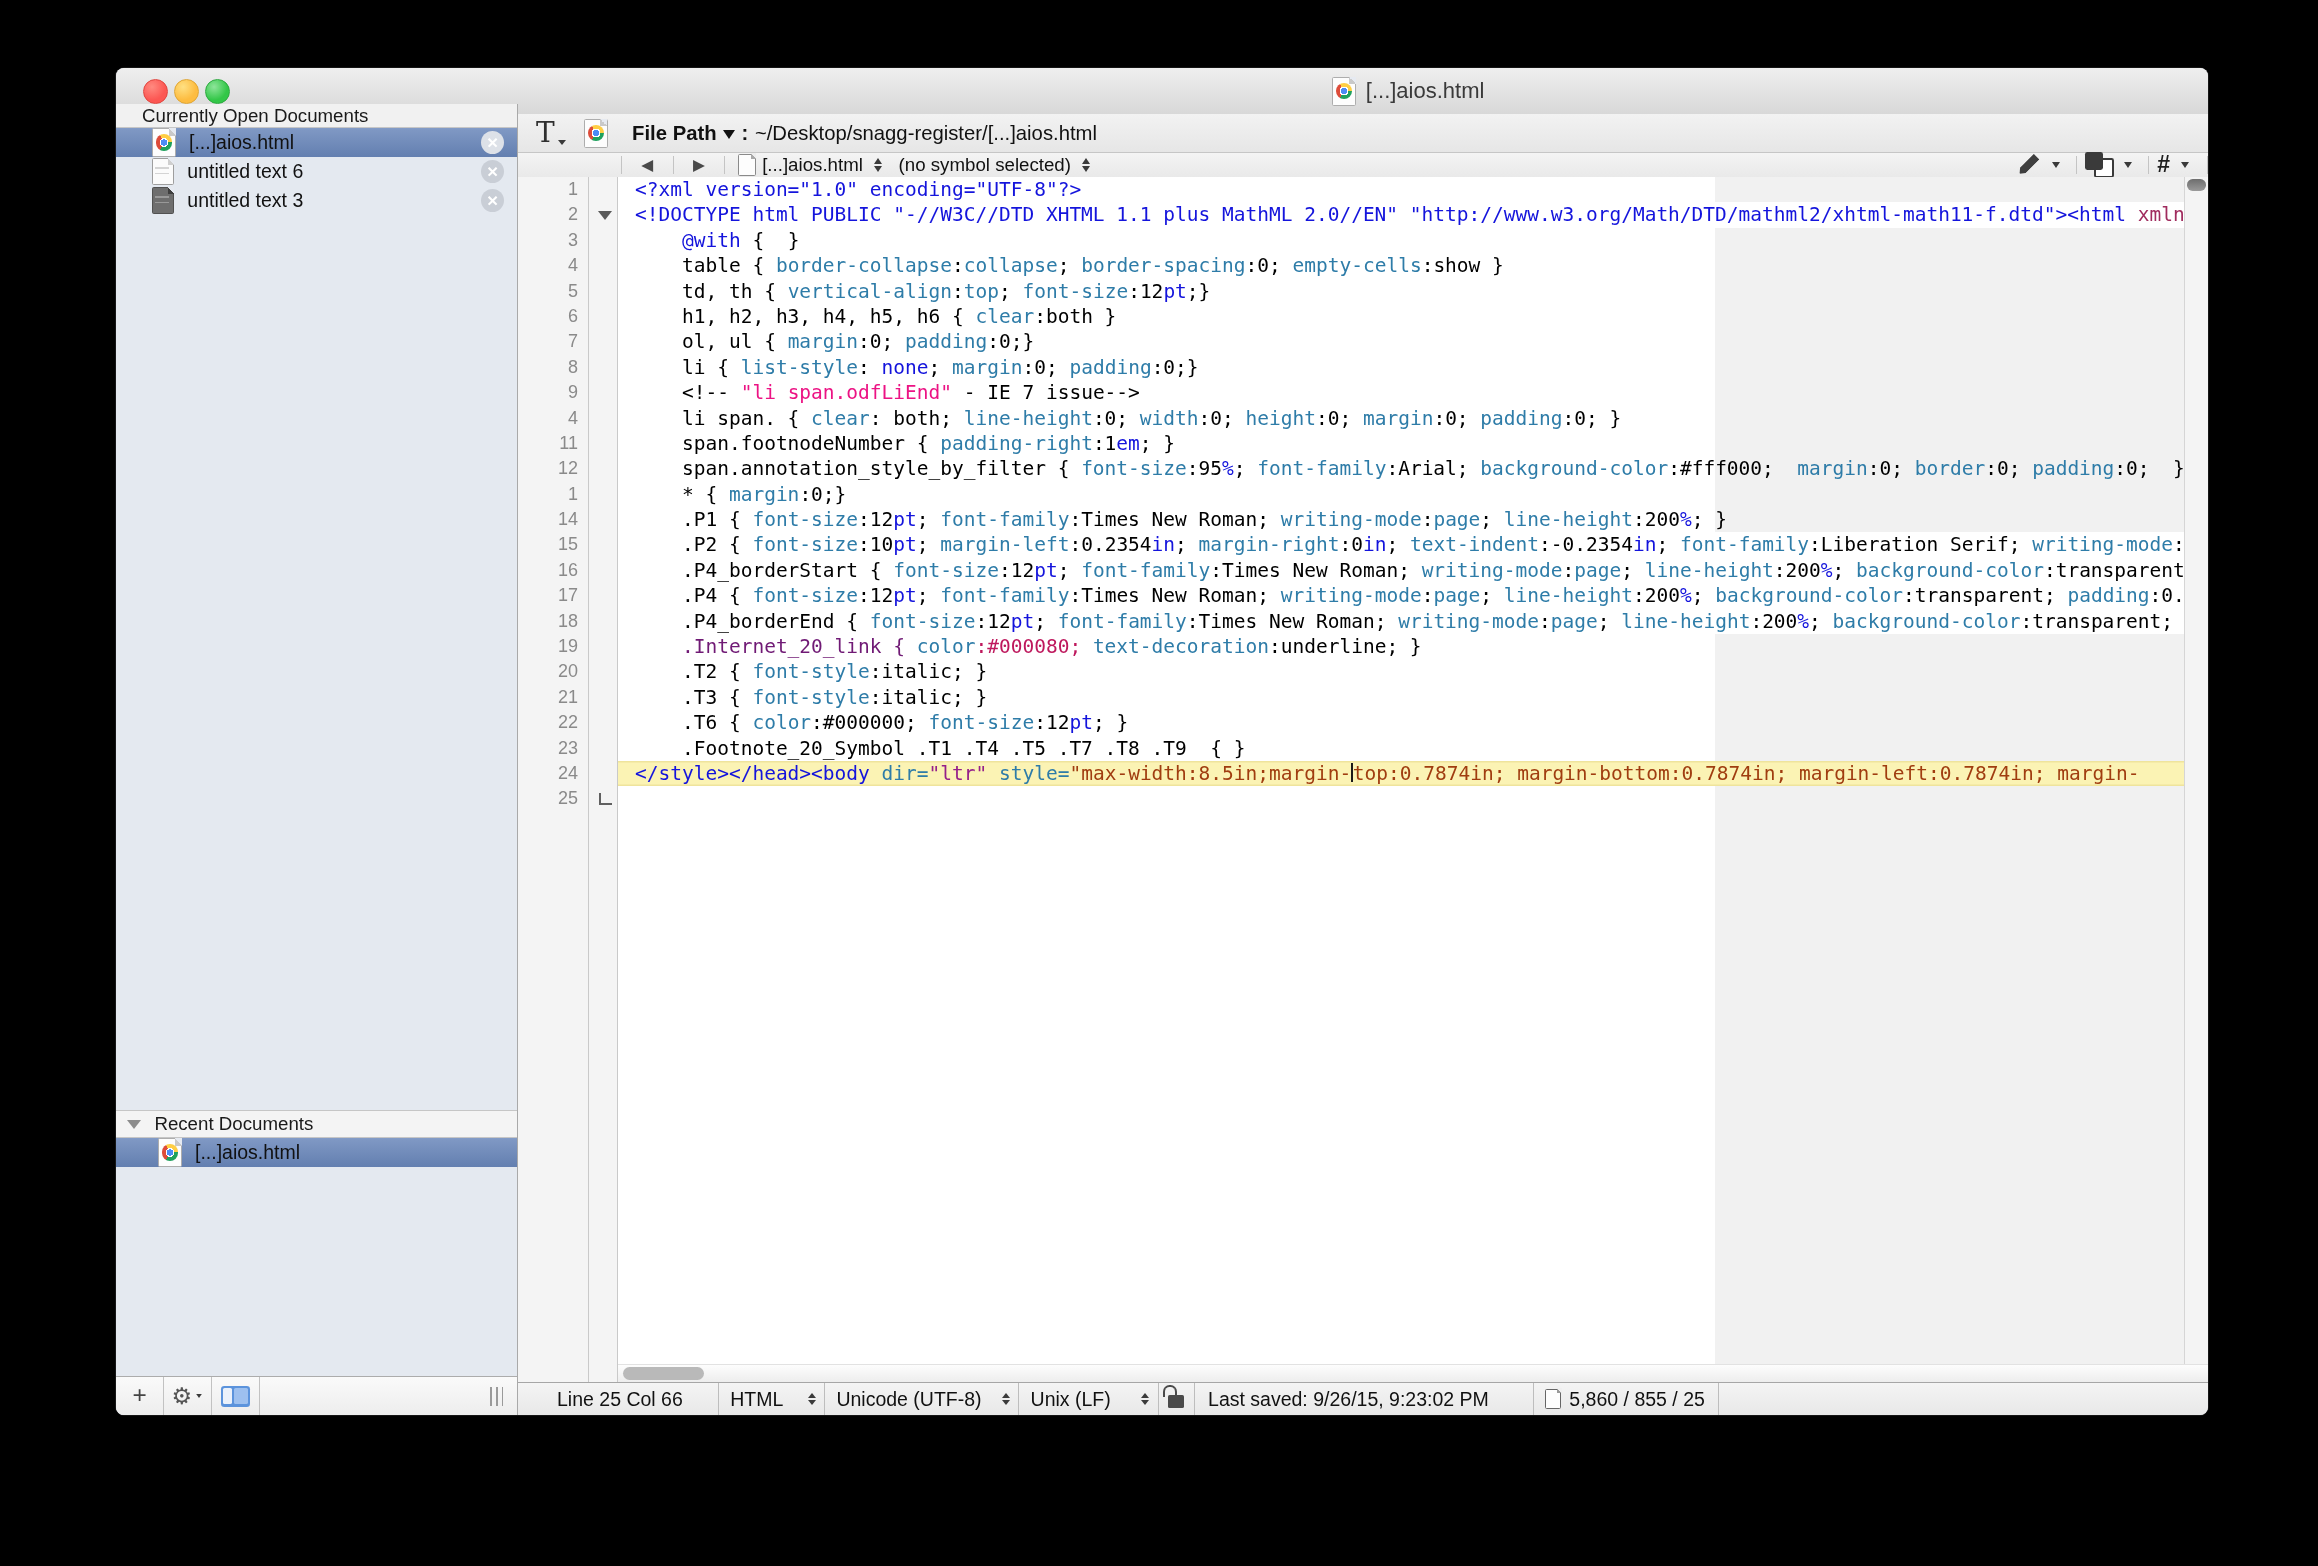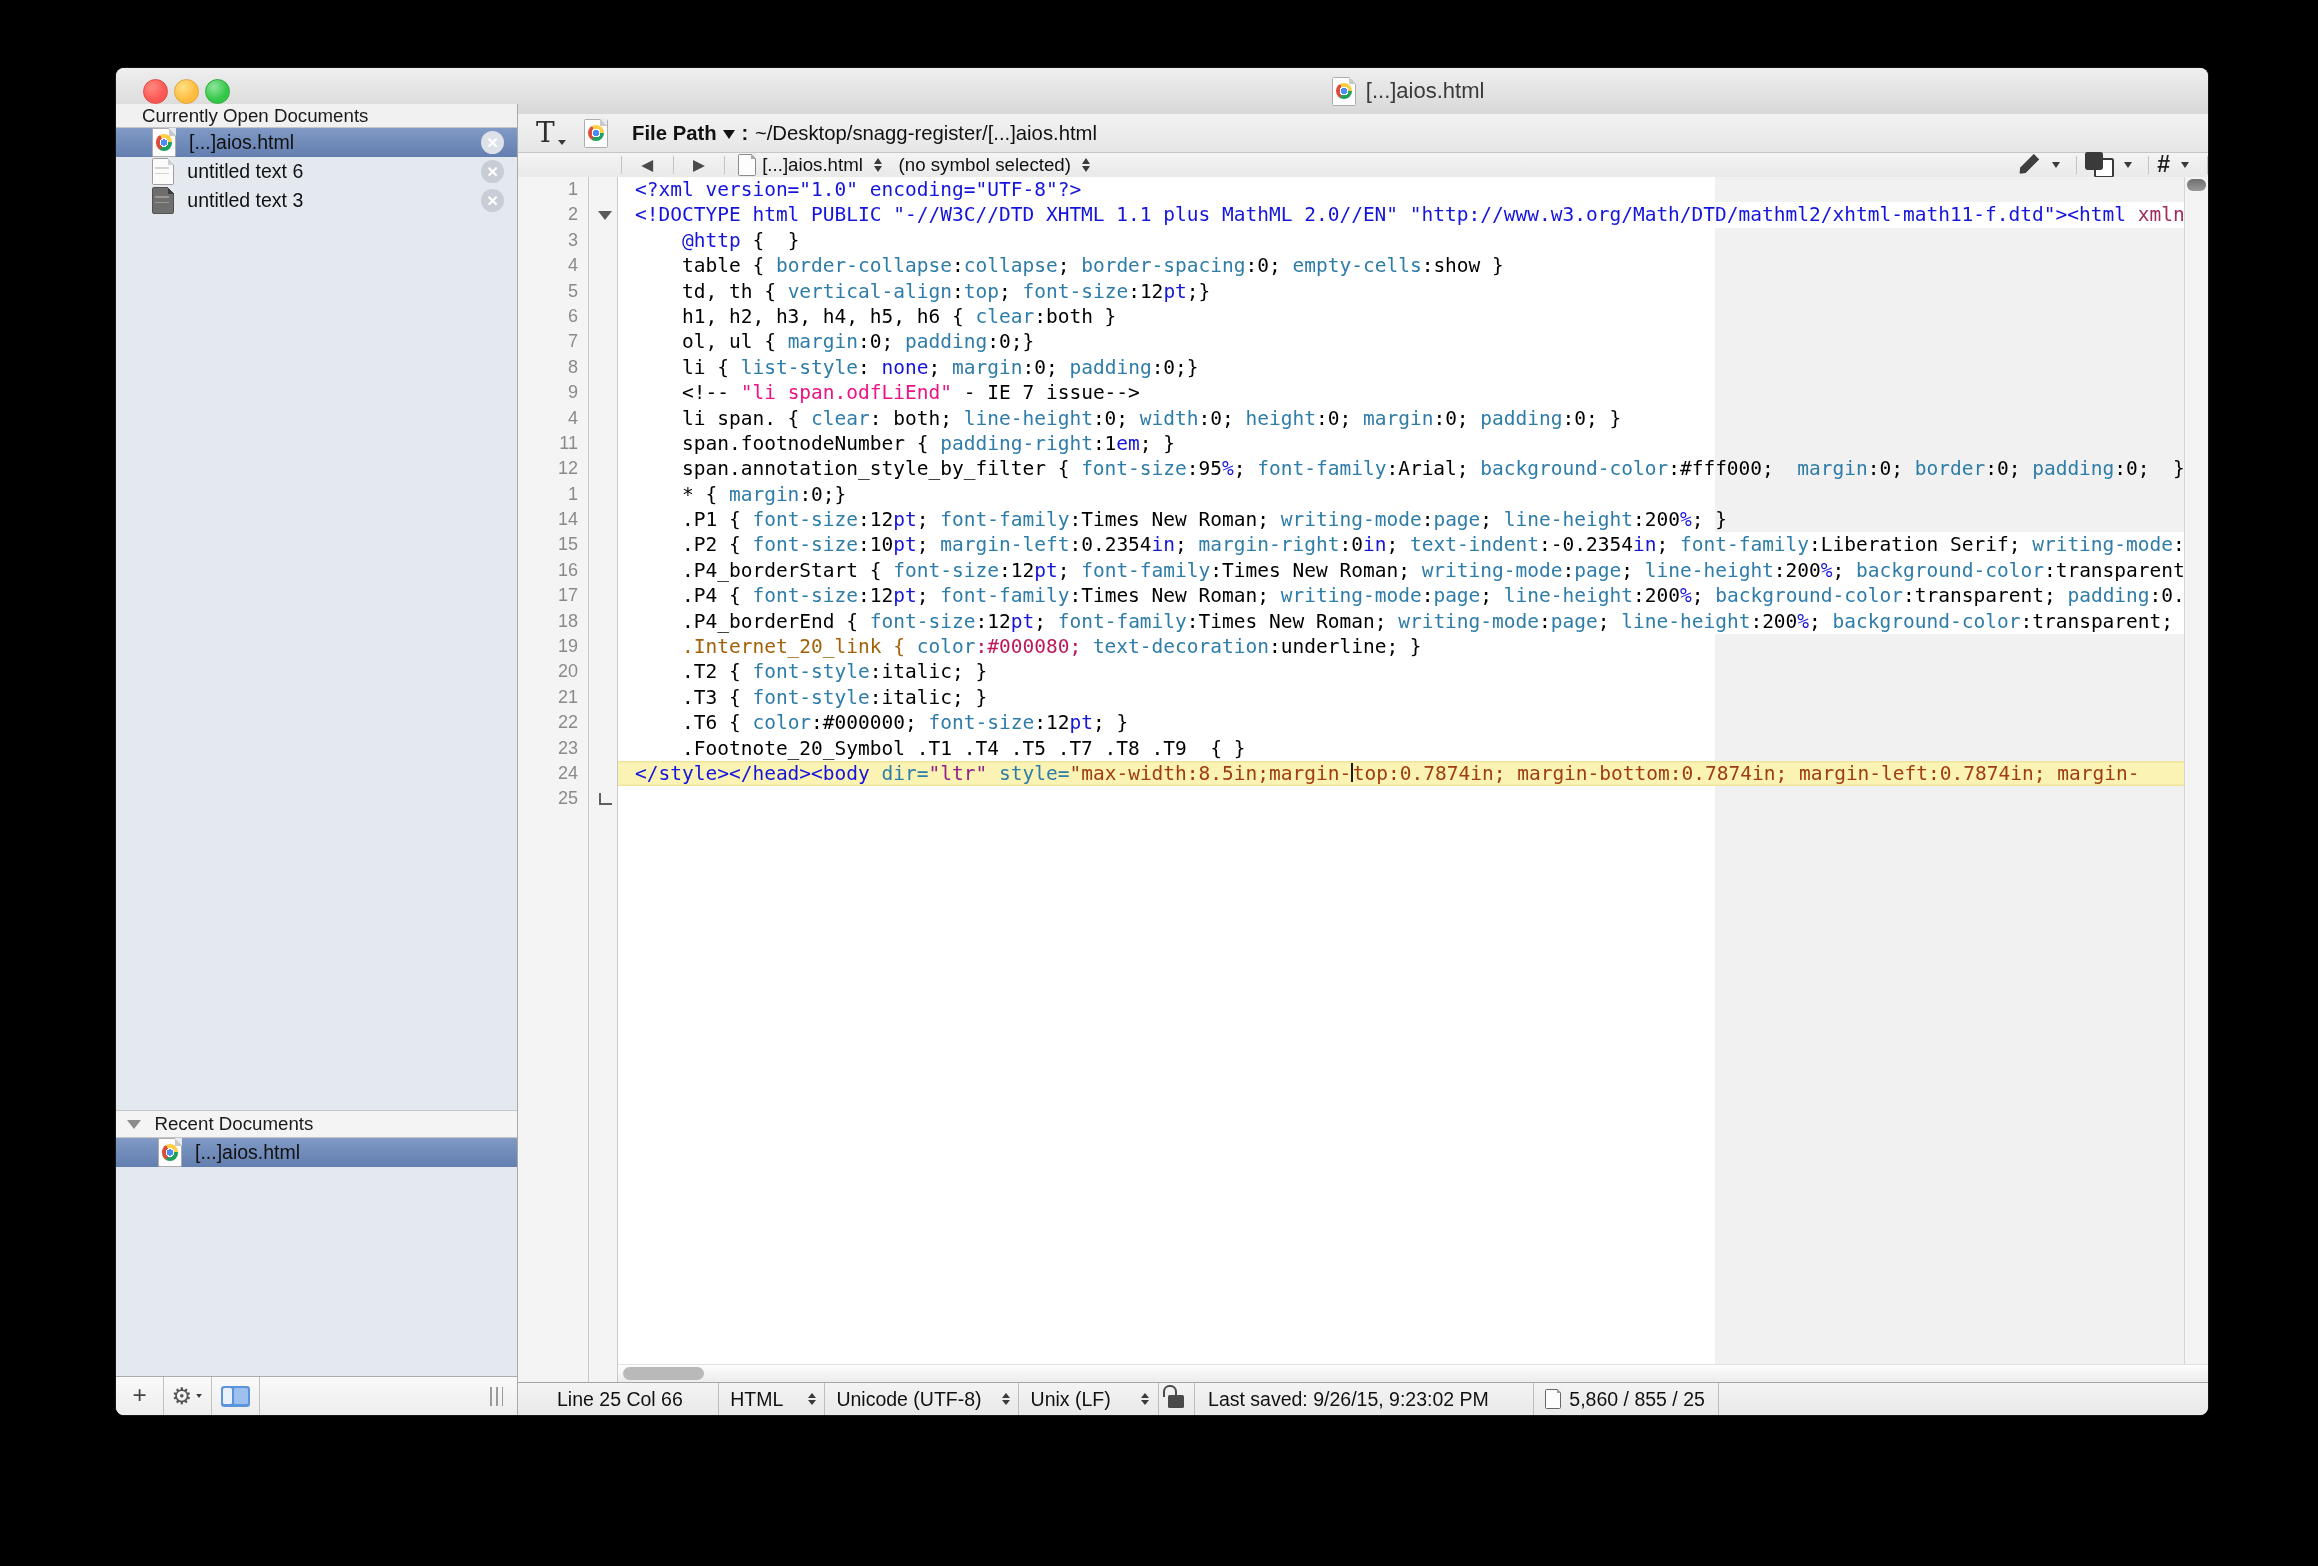--- a/index.html
+++ b/index.html
@@ -321,37 +321,37 @@
           <span class="fold-e"></span>
         </div>
       </div>
   </div>
 
   <div class="code-wrap">
     <div class="page-guide"></div>
     <div class="code-lines" id="code-lines">
         <div class="crow"><span style="color: rgb(20, 20, 220);">&lt;?xml version="1.0" encoding="UTF-8"?&gt;</span></div>
         <div class="crow wide"><span style="color: rgb(20, 20, 220);">&lt;!DOCTYPE html PUBLIC "-//W3C//DTD XHTML 1.1 plus MathML 2.0//EN" "http://www.w3.org/Math/DTD/mathml2/xhtml-math11-f.dtd"&gt;&lt;html </span><span style="color: rgb(160, 44, 94);">xmln</span></div>
-        <div class="crow"><span style="color: rgb(0, 0, 0);">    </span><span style="color: rgb(20, 20, 220);">@http</span><span style="color: rgb(0, 0, 0);"> {  }</span></div>
+        <div class="crow"><span style="color: rgb(0, 0, 0);">    </span><span style="color: rgb(20, 20, 220);">@with</span><span style="color: rgb(0, 0, 0);"> {  }</span></div>
         <div class="crow"><span style="color: rgb(0, 0, 0);">    table { </span><span style="color: rgb(46, 124, 168);">border-collapse</span><span style="color: rgb(0, 0, 0);">:</span><span style="color: rgb(46, 124, 168);">collapse</span><span style="color: rgb(0, 0, 0);">; </span><span style="color: rgb(46, 124, 168);">border-spacing</span><span style="color: rgb(0, 0, 0);">:0; </span><span style="color: rgb(46, 124, 168);">empty-cells</span><span style="color: rgb(0, 0, 0);">:show }</span></div>
         <div class="crow"><span style="color: rgb(0, 0, 0);">    td, th { </span><span style="color: rgb(46, 124, 168);">vertical-align</span><span style="color: rgb(0, 0, 0);">:</span><span style="color: rgb(46, 124, 168);">top</span><span style="color: rgb(0, 0, 0);">; </span><span style="color: rgb(46, 124, 168);">font-size</span><span style="color: rgb(0, 0, 0);">:12</span><span style="color: rgb(20, 20, 220);">pt</span><span style="color: rgb(0, 0, 0);">;}</span></div>
         <div class="crow"><span style="color: rgb(0, 0, 0);">    h1, h2, h3, h4, h5, h6 { </span><span style="color: rgb(46, 124, 168);">clear</span><span style="color: rgb(0, 0, 0);">:both }</span></div>
         <div class="crow"><span style="color: rgb(0, 0, 0);">    ol, ul { </span><span style="color: rgb(46, 124, 168);">margin</span><span style="color: rgb(0, 0, 0);">:0; </span><span style="color: rgb(46, 124, 168);">padding</span><span style="color: rgb(0, 0, 0);">:0;}</span></div>
         <div class="crow"><span style="color: rgb(0, 0, 0);">    li { </span><span style="color: rgb(46, 124, 168);">list-style</span><span style="color: rgb(0, 0, 0);">: </span><span style="color: rgb(20, 20, 220);">none</span><span style="color: rgb(0, 0, 0);">; </span><span style="color: rgb(46, 124, 168);">margin</span><span style="color: rgb(0, 0, 0);">:0; </span><span style="color: rgb(46, 124, 168);">padding</span><span style="color: rgb(0, 0, 0);">:0;}</span></div>
         <div class="crow"><span style="color: rgb(0, 0, 0);">    &lt;!-- </span><span style="color: rgb(236, 19, 132);">"li span.odfLiEnd"</span><span style="color: rgb(0, 0, 0);"> - IE 7 issue--&gt;</span></div>
         <div class="crow"><span style="color: rgb(0, 0, 0);">    li span. { </span><span style="color: rgb(46, 124, 168);">clear</span><span style="color: rgb(0, 0, 0);">: both; </span><span style="color: rgb(46, 124, 168);">line-height</span><span style="color: rgb(0, 0, 0);">:0; </span><span style="color: rgb(46, 124, 168);">width</span><span style="color: rgb(0, 0, 0);">:0; </span><span style="color: rgb(46, 124, 168);">height</span><span style="color: rgb(0, 0, 0);">:0; </span><span style="color: rgb(46, 124, 168);">margin</span><span style="color: rgb(0, 0, 0);">:0; </span><span style="color: rgb(46, 124, 168);">padding</span><span style="color: rgb(0, 0, 0);">:0; }</span></div>
         <div class="crow"><span style="color: rgb(0, 0, 0);">    span.footnodeNumber { </span><span style="color: rgb(46, 124, 168);">padding-right</span><span style="color: rgb(0, 0, 0);">:1</span><span style="color: rgb(20, 20, 220);">em</span><span style="color: rgb(0, 0, 0);">; }</span></div>
         <div class="crow"><span style="color: rgb(0, 0, 0);">    span.annotation_style_by_filter { </span><span style="color: rgb(46, 124, 168);">font-size</span><span style="color: rgb(0, 0, 0);">:95</span><span style="color: rgb(20, 20, 220);">%</span><span style="color: rgb(0, 0, 0);">; </span><span style="color: rgb(46, 124, 168);">font-family</span><span style="color: rgb(0, 0, 0);">:Arial; </span><span style="color: rgb(46, 124, 168);">background-color</span><span style="color: rgb(0, 0, 0);">:#fff000;  </span><span style="color: rgb(46, 124, 168);">margin</span><span style="color: rgb(0, 0, 0);">:0; </span><span style="color: rgb(46, 124, 168);">border</span><span style="color: rgb(0, 0, 0);">:0; </span><span style="color: rgb(46, 124, 168);">padding</span><span style="color: rgb(0, 0, 0);">:0;  }</span></div>
         <div class="crow"><span style="color: rgb(0, 0, 0);">    * { </span><span style="color: rgb(46, 124, 168);">margin</span><span style="color: rgb(0, 0, 0);">:0;}</span></div>
         <div class="crow"><span style="color: rgb(0, 0, 0);">    .P1 { </span><span style="color: rgb(46, 124, 168);">font-size</span><span style="color: rgb(0, 0, 0);">:12</span><span style="color: rgb(20, 20, 220);">pt</span><span style="color: rgb(0, 0, 0);">; </span><span style="color: rgb(46, 124, 168);">font-family</span><span style="color: rgb(0, 0, 0);">:Times New Roman; </span><span style="color: rgb(46, 124, 168);">writing-mode</span><span style="color: rgb(0, 0, 0);">:</span><span style="color: rgb(46, 124, 168);">page</span><span style="color: rgb(0, 0, 0);">; </span><span style="color: rgb(46, 124, 168);">line-height</span><span style="color: rgb(0, 0, 0);">:200</span><span style="color: rgb(20, 20, 220);">%</span><span style="color: rgb(0, 0, 0);">; }</span></div>
         <div class="crow wide"><span style="color: rgb(0, 0, 0);">    .P2 { </span><span style="color: rgb(46, 124, 168);">font-size</span><span style="color: rgb(0, 0, 0);">:10</span><span style="color: rgb(20, 20, 220);">pt</span><span style="color: rgb(0, 0, 0);">; </span><span style="color: rgb(46, 124, 168);">margin-left</span><span style="color: rgb(0, 0, 0);">:0.2354</span><span style="color: rgb(20, 20, 220);">in</span><span style="color: rgb(0, 0, 0);">; </span><span style="color: rgb(46, 124, 168);">margin-right</span><span style="color: rgb(0, 0, 0);">:0</span><span style="color: rgb(20, 20, 220);">in</span><span style="color: rgb(0, 0, 0);">; </span><span style="color: rgb(46, 124, 168);">text-indent</span><span style="color: rgb(0, 0, 0);">:-0.2354</span><span style="color: rgb(20, 20, 220);">in</span><span style="color: rgb(0, 0, 0);">; </span><span style="color: rgb(46, 124, 168);">font-family</span><span style="color: rgb(0, 0, 0);">:Liberation Serif; </span><span style="color: rgb(46, 124, 168);">writing-mode</span><span style="color: rgb(0, 0, 0);">:</span></div>
         <div class="crow wide"><span style="color: rgb(0, 0, 0);">    .P4_borderStart { </span><span style="color: rgb(46, 124, 168);">font-size</span><span style="color: rgb(0, 0, 0);">:12</span><span style="color: rgb(20, 20, 220);">pt</span><span style="color: rgb(0, 0, 0);">; </span><span style="color: rgb(46, 124, 168);">font-family</span><span style="color: rgb(0, 0, 0);">:Times New Roman; </span><span style="color: rgb(46, 124, 168);">writing-mode</span><span style="color: rgb(0, 0, 0);">:</span><span style="color: rgb(46, 124, 168);">page</span><span style="color: rgb(0, 0, 0);">; </span><span style="color: rgb(46, 124, 168);">line-height</span><span style="color: rgb(0, 0, 0);">:200</span><span style="color: rgb(20, 20, 220);">%</span><span style="color: rgb(0, 0, 0);">; </span><span style="color: rgb(46, 124, 168);">background-color</span><span style="color: rgb(0, 0, 0);">:transparent</span></div>
         <div class="crow wide"><span style="color: rgb(0, 0, 0);">    .P4 { </span><span style="color: rgb(46, 124, 168);">font-size</span><span style="color: rgb(0, 0, 0);">:12</span><span style="color: rgb(20, 20, 220);">pt</span><span style="color: rgb(0, 0, 0);">; </span><span style="color: rgb(46, 124, 168);">font-family</span><span style="color: rgb(0, 0, 0);">:Times New Roman; </span><span style="color: rgb(46, 124, 168);">writing-mode</span><span style="color: rgb(0, 0, 0);">:</span><span style="color: rgb(46, 124, 168);">page</span><span style="color: rgb(0, 0, 0);">; </span><span style="color: rgb(46, 124, 168);">line-height</span><span style="color: rgb(0, 0, 0);">:200</span><span style="color: rgb(20, 20, 220);">%</span><span style="color: rgb(0, 0, 0);">; </span><span style="color: rgb(46, 124, 168);">background-color</span><span style="color: rgb(0, 0, 0);">:transparent; </span><span style="color: rgb(46, 124, 168);">padding</span><span style="color: rgb(0, 0, 0);">:0.</span></div>
         <div class="crow wide"><span style="color: rgb(0, 0, 0);">    .P4_borderEnd { </span><span style="color: rgb(46, 124, 168);">font-size</span><span style="color: rgb(0, 0, 0);">:12</span><span style="color: rgb(20, 20, 220);">pt</span><span style="color: rgb(0, 0, 0);">; </span><span style="color: rgb(46, 124, 168);">font-family</span><span style="color: rgb(0, 0, 0);">:Times New Roman; </span><span style="color: rgb(46, 124, 168);">writing-mode</span><span style="color: rgb(0, 0, 0);">:</span><span style="color: rgb(46, 124, 168);">page</span><span style="color: rgb(0, 0, 0);">; </span><span style="color: rgb(46, 124, 168);">line-height</span><span style="color: rgb(0, 0, 0);">:200</span><span style="color: rgb(20, 20, 220);">%</span><span style="color: rgb(0, 0, 0);">; </span><span style="color: rgb(46, 124, 168);">background-color</span><span style="color: rgb(0, 0, 0);">:transparent;</span></div>
-        <div class="crow"><span style="color: #a16207;">    .Internet_20_link { </span><span style="color: rgb(46, 124, 168);">color</span><span style="color: #be185d;">:#000080; </span><span style="color: rgb(46, 124, 168);">text-decoration</span><span style="color: rgb(0, 0, 0);">:underline; }</span></div>
+        <div class="crow"><span style="color: #701a75;">    .Internet_20_link { </span><span style="color: rgb(46, 124, 168);">color</span><span style="color: #be185d;">:#000080; </span><span style="color: rgb(46, 124, 168);">text-decoration</span><span style="color: rgb(0, 0, 0);">:underline; }</span></div>
         <div class="crow"><span style="color: rgb(0, 0, 0);">    .T2 { </span><span style="color: rgb(46, 124, 168);">font-style</span><span style="color: rgb(0, 0, 0);">:italic; }</span></div>
         <div class="crow"><span style="color: rgb(0, 0, 0);">    .T3 { </span><span style="color: rgb(46, 124, 168);">font-style</span><span style="color: rgb(0, 0, 0);">:italic; }</span></div>
         <div class="crow"><span style="color: rgb(0, 0, 0);">    .T6 { </span><span style="color: rgb(46, 124, 168);">color</span><span style="color: rgb(0, 0, 0);">:#000000; </span><span style="color: rgb(46, 124, 168);">font-size</span><span style="color: rgb(0, 0, 0);">:12</span><span style="color: rgb(20, 20, 220);">pt</span><span style="color: rgb(0, 0, 0);">; }</span></div>
         <div class="crow"><span style="color: rgb(0, 0, 0);">    .Footnote_20_Symbol .T1 .T4 .T5 .T7 .T8 .T9  { }</span></div>
         <div class="crow hl"><span style="color: rgb(20, 20, 220);">&lt;/style&gt;&lt;/head&gt;&lt;body</span><span style="color: rgb(0, 0, 0);"> </span><span style="color: rgb(46, 124, 168);">dir=</span><span style="color: rgb(149, 32, 138);">"ltr"</span><span style="color: rgb(0, 0, 0);"> </span><span style="color: rgb(46, 124, 168);">style=</span><span style="color: rgb(160, 61, 16);">"max-width:8.5in;margin-</span><span class="caret-bar"></span><span style="color: rgb(160, 61, 16);">top:0.7874in; margin-bottom:0.7874in; margin-left:0.7874in; margin-</span></div>
       </div>
   </div>
 
   <div class="vscroll">
       <div class="vthumb"></div>

